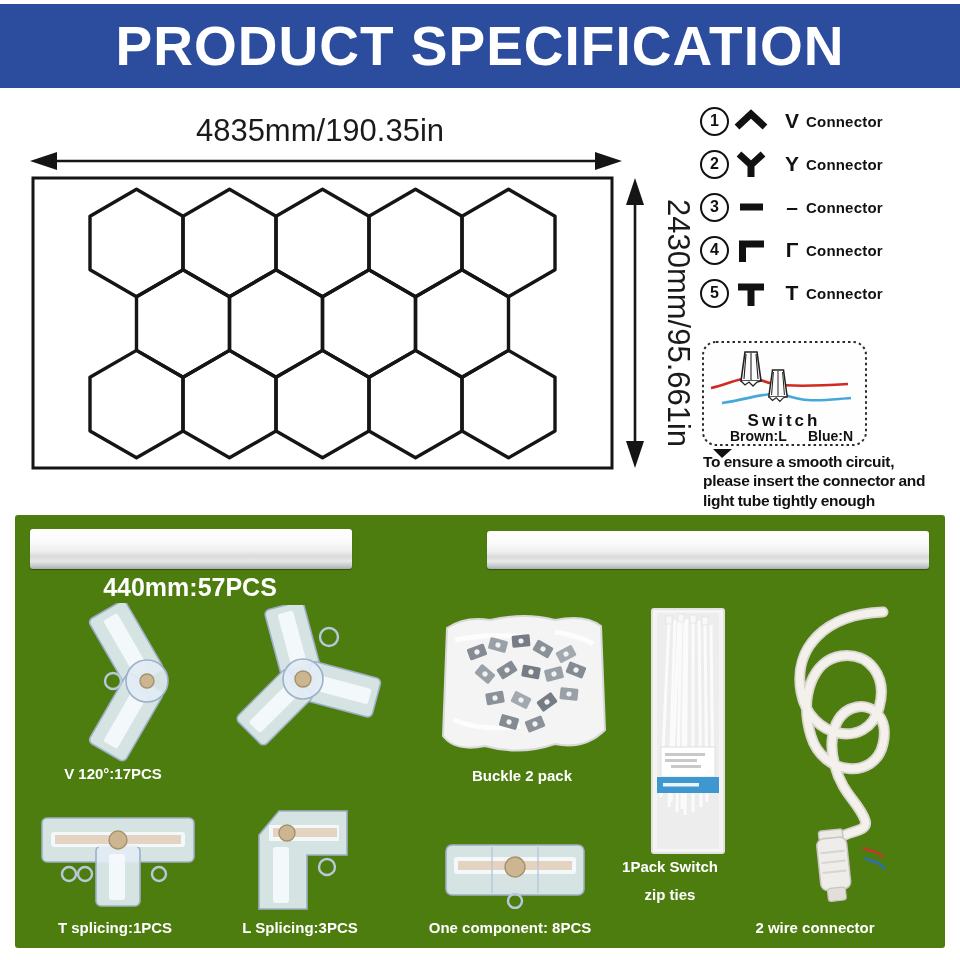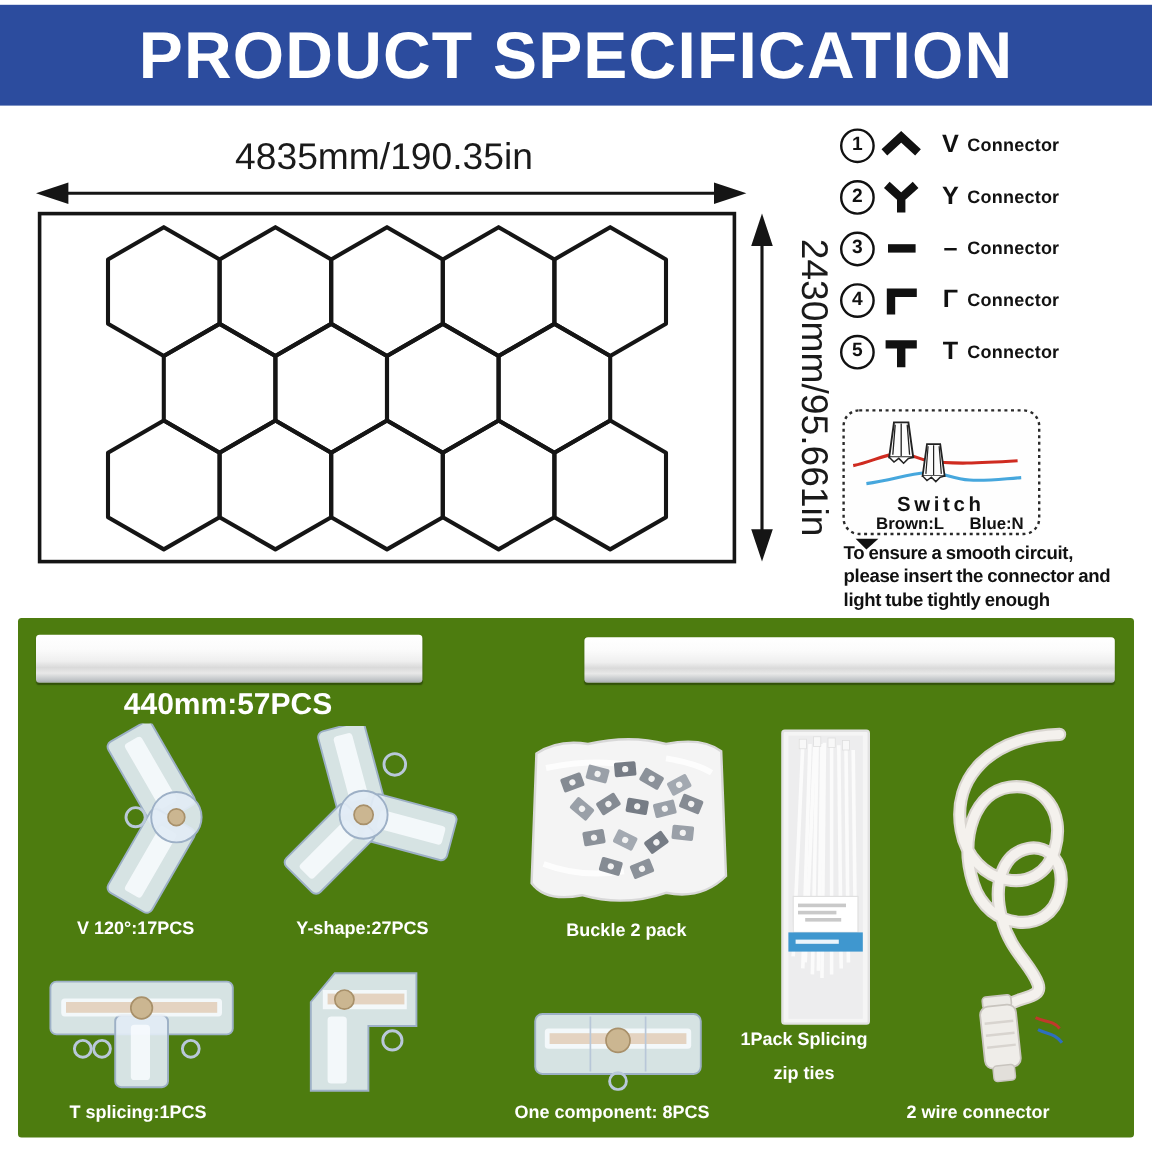--- a/index.html
+++ b/index.html
@@ -202,21 +202,20 @@
           </g>
         <g transform="rotate(135)">
             <rect class="plastic" x="4" y="-20" width="72" height="40" rx="5"></rect>
           <rect class="channel" x="13" y="-8" width="56" height="16" rx="3"></rect>
           </g>
         <circle class="plastic" r="20"></circle>
         <circle class="brass" r="8"></circle>
         <circle class="ringo" cx="26" cy="-42" r="9"></circle>
       </g>
     </svg>
-    <div class="abs caption" style="left:197px;top:250px;width:180px;">Y-shape:27PCS</div>
 
     <svg class="abs" style="left:420px;top:95px;" width="178" height="148" viewBox="0 0 178 148">
       <path d="M12,18 Q30,6 55,10 Q90,2 120,10 Q150,4 166,16 L170,120 Q150,140 120,134 Q85,146 50,136 Q20,142 8,126 Z" fill="#f4f4f4" stroke="#d8d8d8" stroke-width="2"></path>
       <path d="M20,30 Q60,22 90,28 M120,22 Q145,26 158,34 M18,110 Q50,122 85,116" fill="none" stroke="#ffffff" stroke-width="5" opacity="0.8"></path>
       <g>
         <g transform="translate(42,42) rotate(-20)">
             <rect x="-9" y="-6" width="18" height="12" rx="1.5" fill="#858b93"></rect>
             <circle r="2.6" fill="#f2f2f2"></circle>
           </g>
         <g transform="translate(63,35) rotate(15)">
@@ -304,21 +303,21 @@
         <rect x="41" y="8" width="6" height="8"></rect>
           <rect x="53" y="10" width="6" height="8"></rect>
       </g>
       <rect x="12" y="140" width="54" height="30" fill="#ffffff" stroke="#e0e0e0"></rect>
       <rect x="16" y="146" width="40" height="3" fill="#c9c9c9"></rect>
       <rect x="16" y="152" width="32" height="3" fill="#c9c9c9"></rect>
       <rect x="22" y="158" width="30" height="3" fill="#c9c9c9"></rect>
       <rect x="8" y="170" width="62" height="16" fill="#3f97cf"></rect>
       <rect x="14" y="176" width="36" height="3.5" fill="#eaf4fb"></rect>
     </svg>
-    <div class="abs caption" style="left:565px;top:343px;width:180px;">1Pack Splicing</div>
+    <div class="abs caption" style="left:565px;top:343px;width:180px;">1Pack Switch</div>
     <div class="abs caption" style="left:565px;top:371px;width:180px;">zip ties</div>
 
     <svg class="abs" style="left:760px;top:85px;" width="130" height="305" viewBox="0 0 130 305">
       <path d="M108,12 C50,14 18,48 26,92 C34,138 92,150 104,108 C113,76 94,52 66,56 C38,60 24,96 36,136 C48,176 100,180 108,144 C114,118 98,104 82,107 C60,111 52,138 60,166 C67,193 84,203 90,220 C94,232 76,230 64,238" fill="none" stroke="#d9d5d0" stroke-width="11" stroke-linecap="round"></path>
       <path d="M108,12 C50,14 18,48 26,92 C34,138 92,150 104,108 C113,76 94,52 66,56 C38,60 24,96 36,136 C48,176 100,180 108,144 C114,118 98,104 82,107 C60,111 52,138 60,166 C67,193 84,203 90,220 C94,232 76,230 64,238" fill="none" stroke="#f4f1ed" stroke-width="7.5" stroke-linecap="round"></path>
       <g transform="translate(56,238) rotate(-6)">
         <rect x="-12" y="-8" width="24" height="10" rx="3" fill="#eceae6" stroke="#c8c4be" stroke-width="1.4"></rect>
         <rect x="-15" y="0" width="30" height="52" rx="7" fill="#efede9" stroke="#c8c4be" stroke-width="1.5"></rect>
         <line x1="-12" y1="14" x2="12" y2="14" stroke="#d8d4cf" stroke-width="2"></line>
         <line x1="-12" y1="24" x2="12" y2="24" stroke="#d8d4cf" stroke-width="2"></line>
@@ -344,20 +343,21 @@
     <div class="abs caption" style="left:10px;top:404px;width:180px;">T splicing:1PCS</div>
 
     <svg class="abs" style="left:236px;top:288px;" width="102" height="110" viewBox="0 0 102 110">
       <path class="plastic" d="M8,32 L28,8 L96,8 L96,52 L56,52 L56,106 L8,106 Z"></path>
       <path class="channel" d="M18,22 L88,22 L88,38 L18,38 Z"></path>
       <rect class="channel" x="22" y="44" width="16" height="56" rx="3"></rect>
       <rect class="pin" x="22" y="25" width="64" height="9"></rect>
       <circle class="brass" cx="36" cy="30" r="8"></circle>
       <circle class="ringo" cx="76" cy="64" r="8"></circle>
     </svg>
+    <div class="abs caption" style="left:195px;top:404px;width:180px;">L Splicing:3PCS</div>
 
     <svg class="abs" style="left:427px;top:322px;" width="147" height="72" viewBox="0 0 147 72">
       <rect class="plastic" x="4" y="8" width="138" height="50" rx="6"></rect>
       <rect class="channel" x="12" y="20" width="122" height="17" rx="3"></rect>
       <rect class="pin" x="16" y="24" width="114" height="9"></rect>
       <circle class="brass" cx="73" cy="30" r="10"></circle>
       <circle class="ringo" cx="73" cy="64" r="7"></circle>
       <line x1="50" y1="10" x2="50" y2="56" stroke="#b8c7d8" stroke-width="1.4"></line>
       <line x1="96" y1="10" x2="96" y2="56" stroke="#b8c7d8" stroke-width="1.4"></line>
     </svg>

